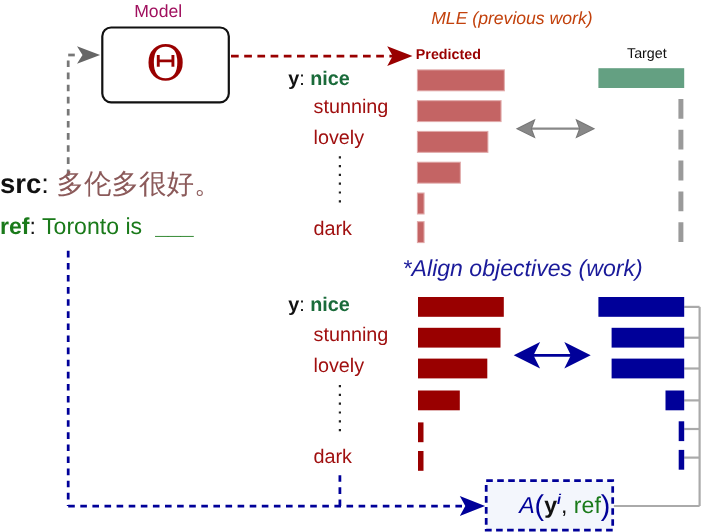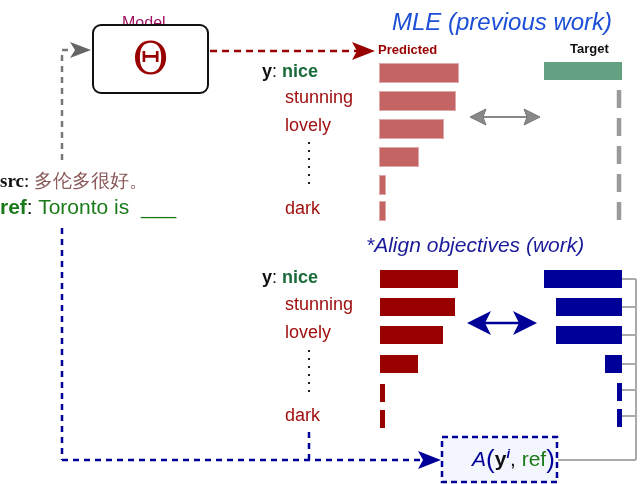--- a/index.html
+++ b/index.html
@@ -68,38 +68,38 @@
     <line x1="622" y1="307" x2="636" y2="307"></line>
     <line x1="622" y1="335" x2="636" y2="335"></line>
     <line x1="622" y1="364" x2="636" y2="364"></line>
     <line x1="622" y1="390" x2="636" y2="390"></line>
     <line x1="622" y1="416" x2="636" y2="416"></line>
   </g>
 
   <rect x="442" y="437" width="115" height="45" fill="#f3f6fc" stroke="#000099" stroke-width="2.5" stroke-dasharray="6,4"></rect>
 </svg>
 
-<div class="abs txt" style="left:122px; top:3px; font-size:16px; color:#a0105e;margin-top:12px;">Model</div>
+<div class="abs txt" style="left:122px; top:3px; font-size:16px; color:#a0105e;">Model</div>
 <div class="abs" style="left:92px; top:24px; width:117px; height:70px; border:2.5px solid #111; border-radius:9px; box-sizing:border-box; background:#fff; display:flex; align-items:center; justify-content:center;">
   <span style="font-family:'DejaVu Serif', serif; font-size:44px; color:#990000; line-height:1;">Θ</span>
 </div>
 
-<div class="abs txt" style="left:0px; top:171px; font-size:19px;font-family:Liberation Serif, serif;">
+<div class="abs txt" style="left:0px; top:155px; font-size:25px;">
   <span style="font-weight:bold; color:#111;">src</span><span style="color:#111;">:</span>
   <span style="color:#8b5a5a;">多伦多很好。</span>
 </div>
 <div class="abs txt" style="left:0px; top:196px; font-size:21px; color:#1a7a1a;">
   <span style="font-weight:bold; color:#1a7a1a;">ref</span><span style="color:#111;">:</span>
   <span>Toronto is</span>
-  <span style="margin-left:6px;">___</span>
+  <span style="margin-left:6px;font-weight:bold;">___</span>
 </div>
 
-<div class="abs txt" style="left:392px; top:10px; font-size:24px; font-style:italic; color:#1d4ed8;">MLE (previous work)</div>
+<div class="abs txt" style="left:392px; top:10px; font-size:16px; font-style:italic; color:#c2410c;">MLE (previous work)</div>
 <div class="abs txt" style="left:378px; top:43px; font-size:13px; font-weight:bold; color:#990000;">Predicted</div>
-<div class="abs txt" style="left:570px; top:42px; font-size:13px; font-weight:bold; color:#111;">Target</div>
+<div class="abs txt" style="left:570px; top:42px; font-size:13px; font-weight:normal; color:#111;">Target</div>
 
 <div class="abs txt" style="left:262px; top:62px; font-size:18px;">
   <span style="font-weight:bold; color:#111;">y</span><span style="color:#111;">:</span>
   <span style="font-weight:bold; color:#1a6b3a;">nice</span>
 </div>
 <div class="abs txt" style="left:285px; top:88px; font-size:18px; color:#a01010;">stunning</div>
 <div class="abs txt" style="left:285px; top:116px; font-size:18px; color:#a01010;">lovely</div>
 <div class="abs txt" style="left:285px; top:199px; font-size:18px; color:#a01010;">dark</div>
 
 <div class="bar" style="left:380px; top:64px; width:78px; height:18px; background:#c46464; box-shadow:0 0 0 1px #e0a8a8;"></div>

